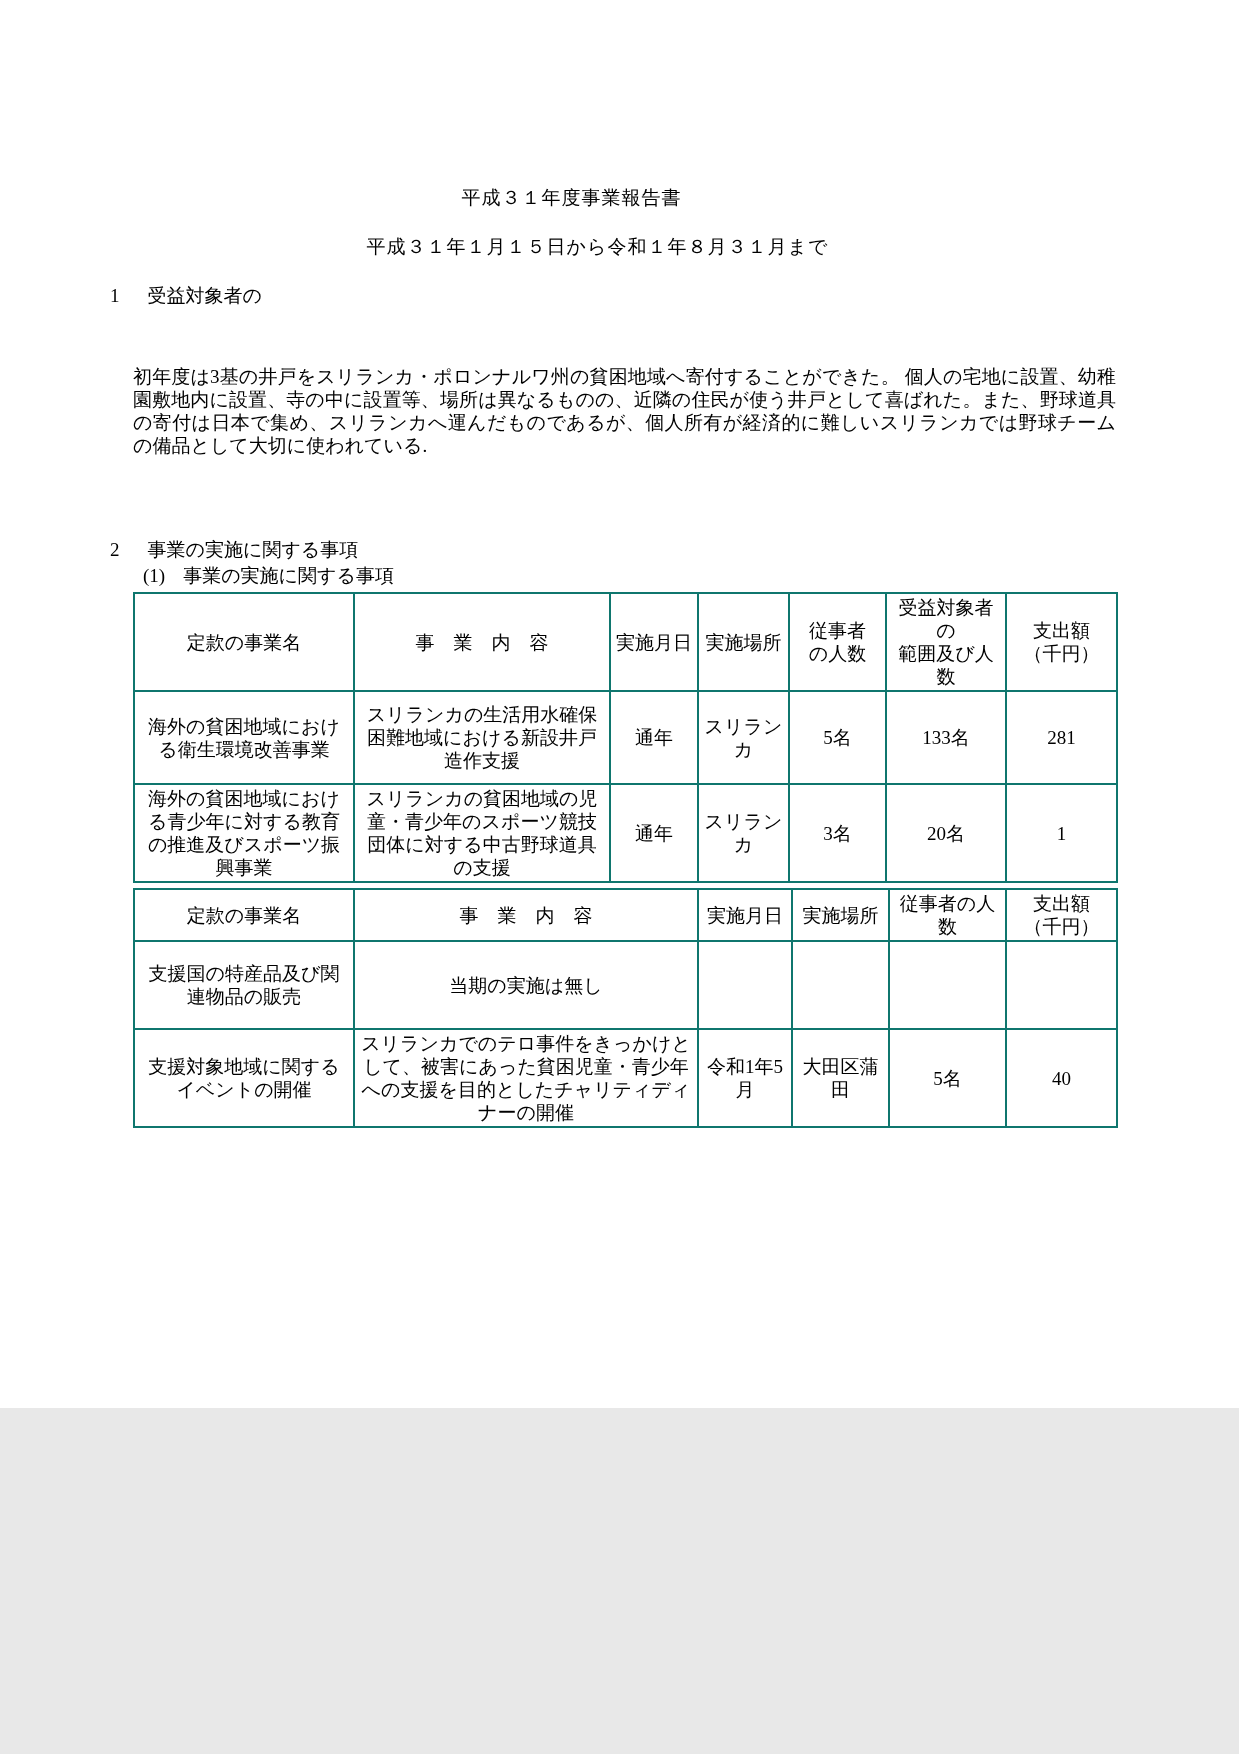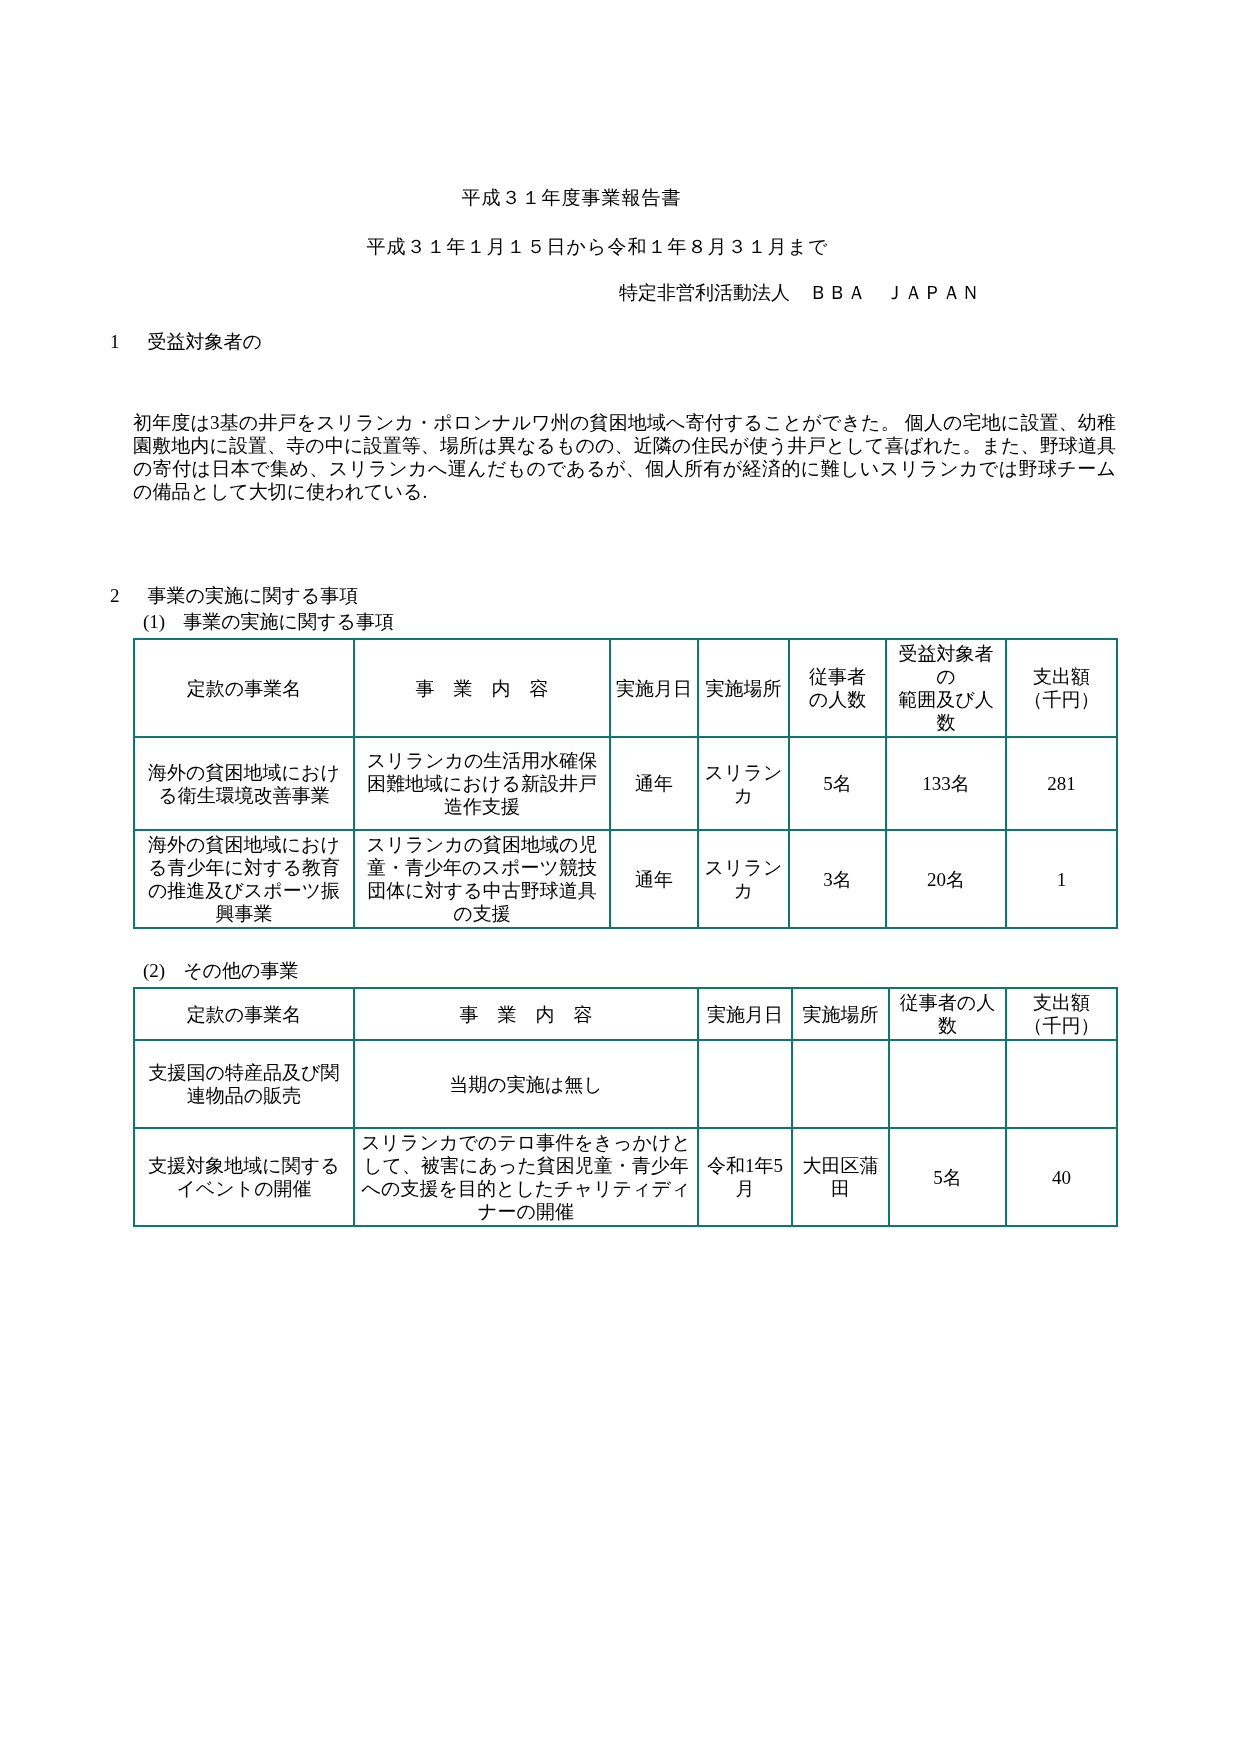--- a/index.html
+++ b/index.html
@@ -3,21 +3,21 @@
 <meta charset="utf-8">
 <style>
   html, body {
     margin: 0;
     padding: 0;
     background: #e8e8e8;
   }
   .page {
     position: relative;
     width: 1239px;
-    height: 1754px;
+    height: 1408px;
     margin: 0 auto;
     background: #ffffff;
     color: #000000;
     font-family: "Liberation Serif", "DejaVu Serif", serif;
     font-size: 19px;
     line-height: 23px;
     box-sizing: border-box;
     padding-top: 186px;
     overflow: hidden;
   }
@@ -98,21 +98,20 @@
 </style>
 </head>
 <body>
 
 <div class="page">
 
   <div class="doc-title">平成３１年度事業報告書</div>
 
   <div class="doc-period">平成３１年１月１５日から令和１年８月３１月まで</div>
 
-  <div class="doc-org">特定非営利活動法人　ＢＢＡ　ＪＡＰＡＮ</div>
 
   <div class="sec-heading sec1-heading">
     <span class="sec-num">1</span><span class="sec-label">受益対象者の</span>
   </div>
 
   <div class="results-paragraph">初年度は3基の井戸をスリランカ・ポロンナルワ州の貧困地域へ寄付することができた。 個人の宅地に設置、幼稚園敷地内に設置、寺の中に設置等、場所は異なるものの、近隣の住民が使う井戸として喜ばれた。また、野球道具の寄付は日本で集め、スリランカへ運んだものであるが、個人所有が経済的に難しいスリランカでは野球チームの備品として大切に使われている.</div>
 
   <div class="sec-heading sec2-heading">
     <span class="sec-num">2</span><span class="sec-label">事業の実施に関する事項</span>
   </div>
@@ -158,23 +157,20 @@
       <td>スリランカの貧困地域の児童・青少年のスポーツ競技団体に対する中古野球道具の支援</td>
       <td>通年</td>
       <td>スリランカ</td>
       <td>3名</td>
       <td>20名</td>
       <td>1</td>
     </tr>
   </tbody>
     </table>
 
-  <div class="sub-label sub2-label">
-    <span class="sub-num">(2)</span><span class="sub-text">その他の事業</span>
-  </div>
 
   <table class="report">
     <colgroup>
       <col style="width:220px">
         <col style="width:344px">
         <col style="width:94px">
         <col style="width:97px">
         <col style="width:117px">
         <col style="width:111px">
     </colgroup>

